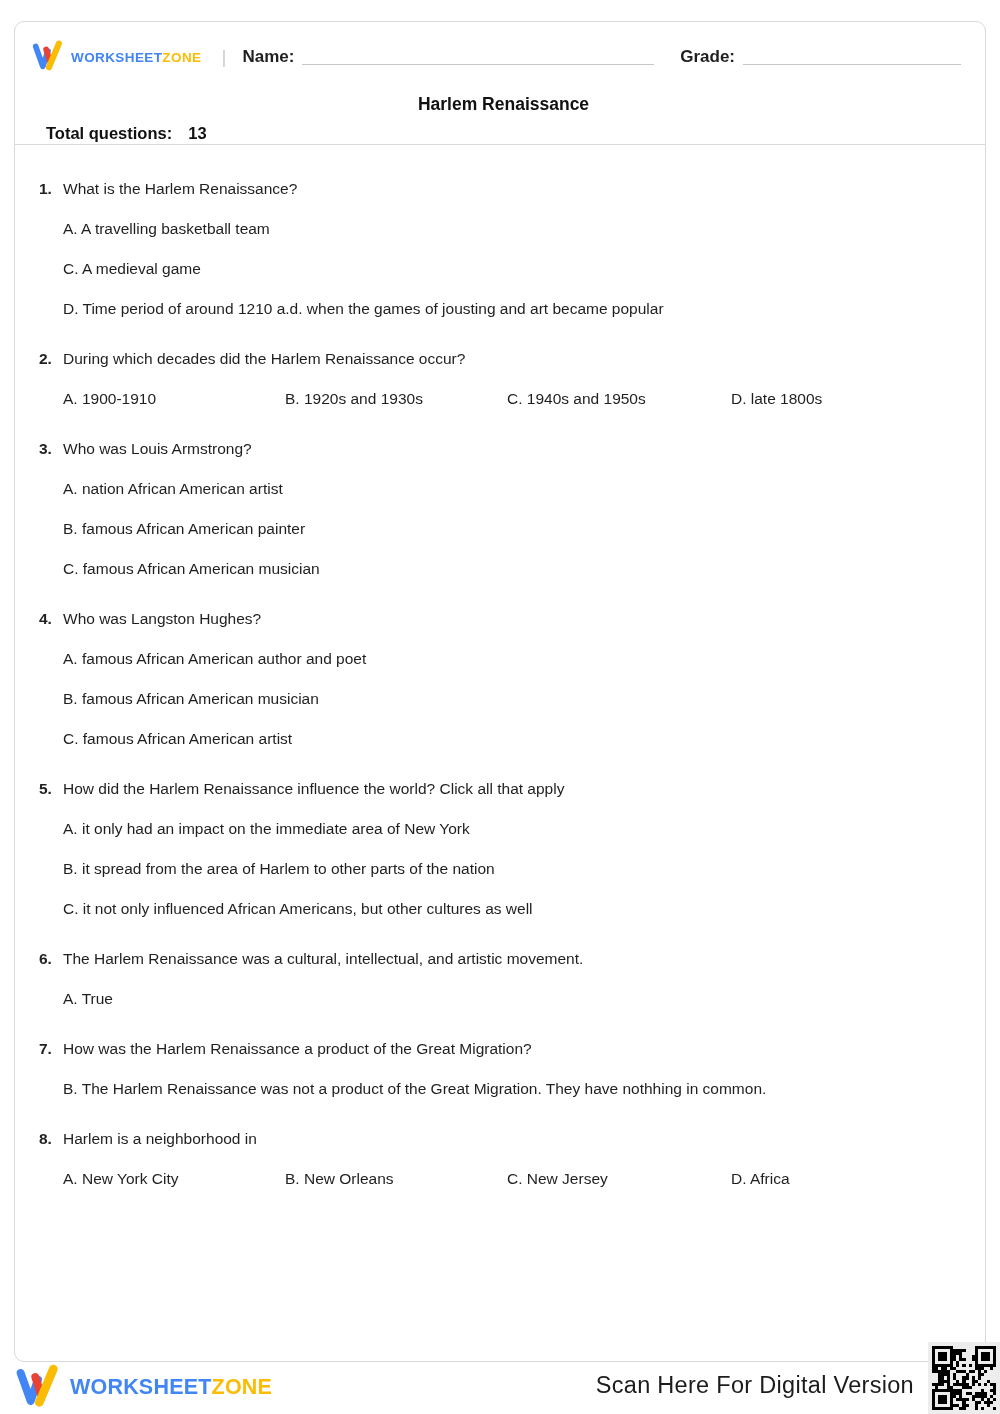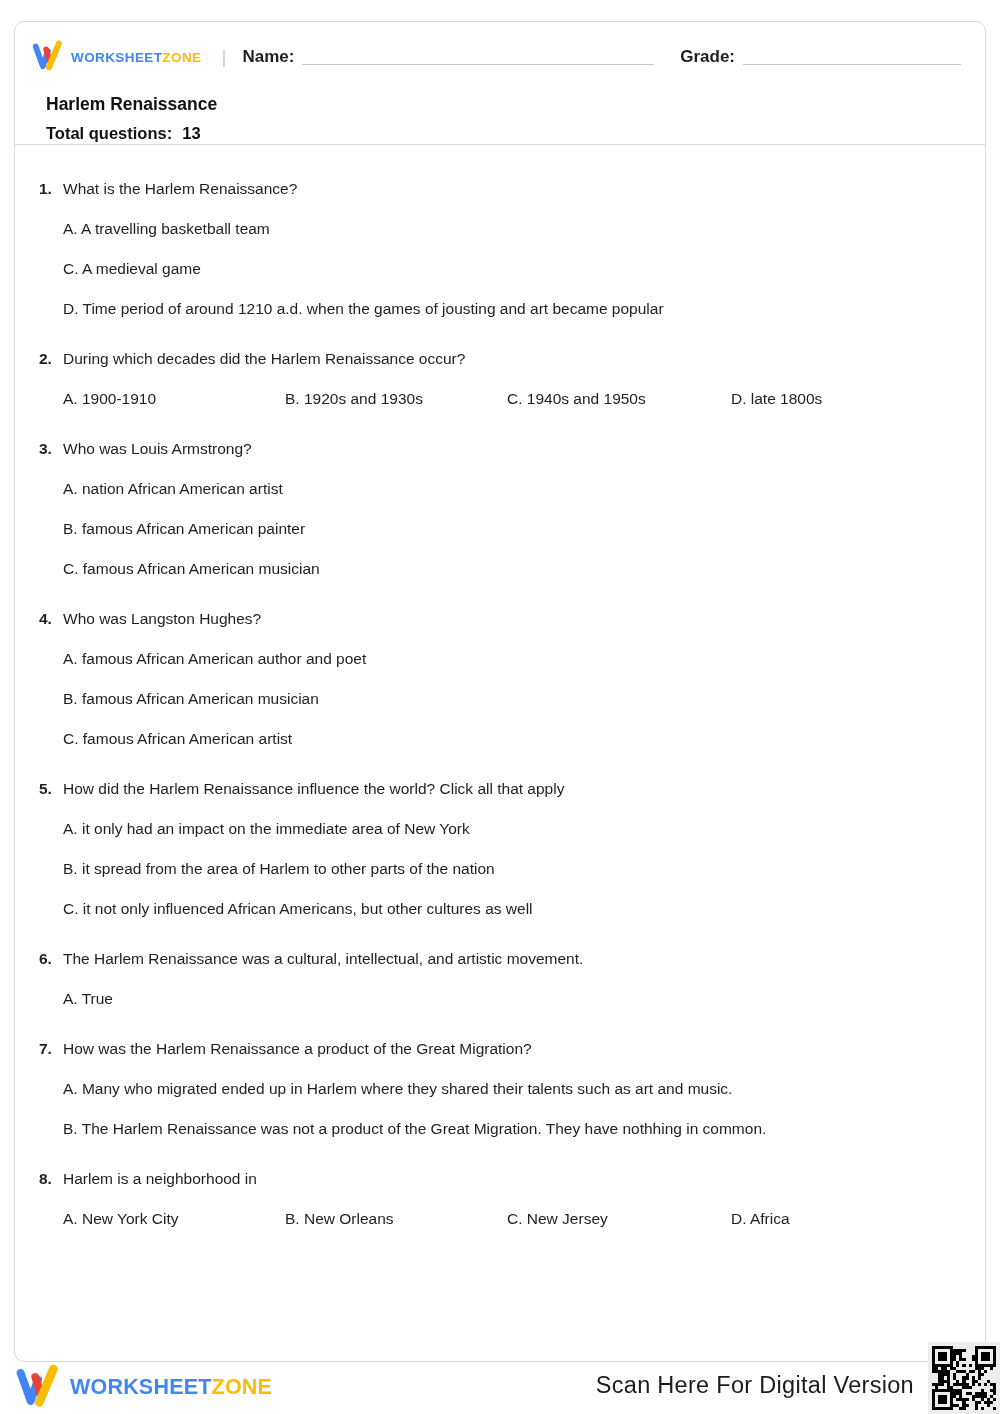--- a/index.html
+++ b/index.html
@@ -18,23 +18,23 @@
   .logo-row { display:flex; align-items:center; }
   .logo-mark { flex:none; }
   .brand { font-weight:700; font-size:13.5px; letter-spacing:.4px; margin-left:6px; white-space:nowrap; }
   .brand .w1 { color:var(--brand-blue,#4285F4); }
   .brand .w2 { color:var(--brand-yellow,#FBBC05); }
   .hdr-sep { color:#cccccc; font-size:19px; font-weight:300; margin:0 16px 0 20px; }
   .fill-label { font-weight:700; font-size:17px; white-space:nowrap; }
   .write-line { border-bottom:1.5px solid #c6c6c6; height:0; flex:1; margin-top:14px; margin-left:8px; }
   .write-line.grade { flex:none; width:218px; }
   .name-gap { width:26px; flex:none; }
-  .ws-title { margin:17px 0 0 15px; font-size:17.5px; font-weight:700; color:#111; }
+  .ws-title { margin:17px 0 0 15px; font-size:17.5px; font-weight:700; color:#111;text-align:center; }
   .ws-total { margin:9px 0 0 15px; font-size:16.5px; font-weight:700; color:#111; }
-  .ws-total .val { margin-left:10px; }
+  .ws-total .val { margin-left:16px; }
 
   .questions { padding:24px 24px 0 24px; font-size:15.5px; }
   .q { margin-bottom:10px; }
   .q-head { display:flex; height:40px; line-height:40px; }
   .q-num { font-weight:700; width:24px; flex:none; }
   .opts { padding-left:24px; }
   .opts.stack .opt { height:40px; line-height:40px; }
   .opts.cols4 { display:grid; grid-template-columns:222px 222px 224px 1fr; height:40px; line-height:40px; }
   .opts.cols2 { display:grid; grid-template-columns:444px 1fr; height:40px; line-height:40px; }
 
@@ -146,21 +146,20 @@
           <div class="opt">A. True</div>
         </div>
   </div>
 
   <div class="q">
     <div class="q-head">
       <span class="q-num">7.</span>
       <span class="q-text">How was the Harlem Renaissance a product of the Great Migration?</span>
     </div>
     <div class="opts stack">
-          <div class="opt">A. Many who migrated ended up in Harlem where they shared their talents such as art and music.</div>
           <div class="opt">B. The Harlem Renaissance was not a product of the Great Migration.  They have nothhing in common.</div>
         </div>
   </div>
 
   <div class="q">
     <div class="q-head">
       <span class="q-num">8.</span>
       <span class="q-text">Harlem is a neighborhood in</span>
     </div>
     <div class="opts cols4">

